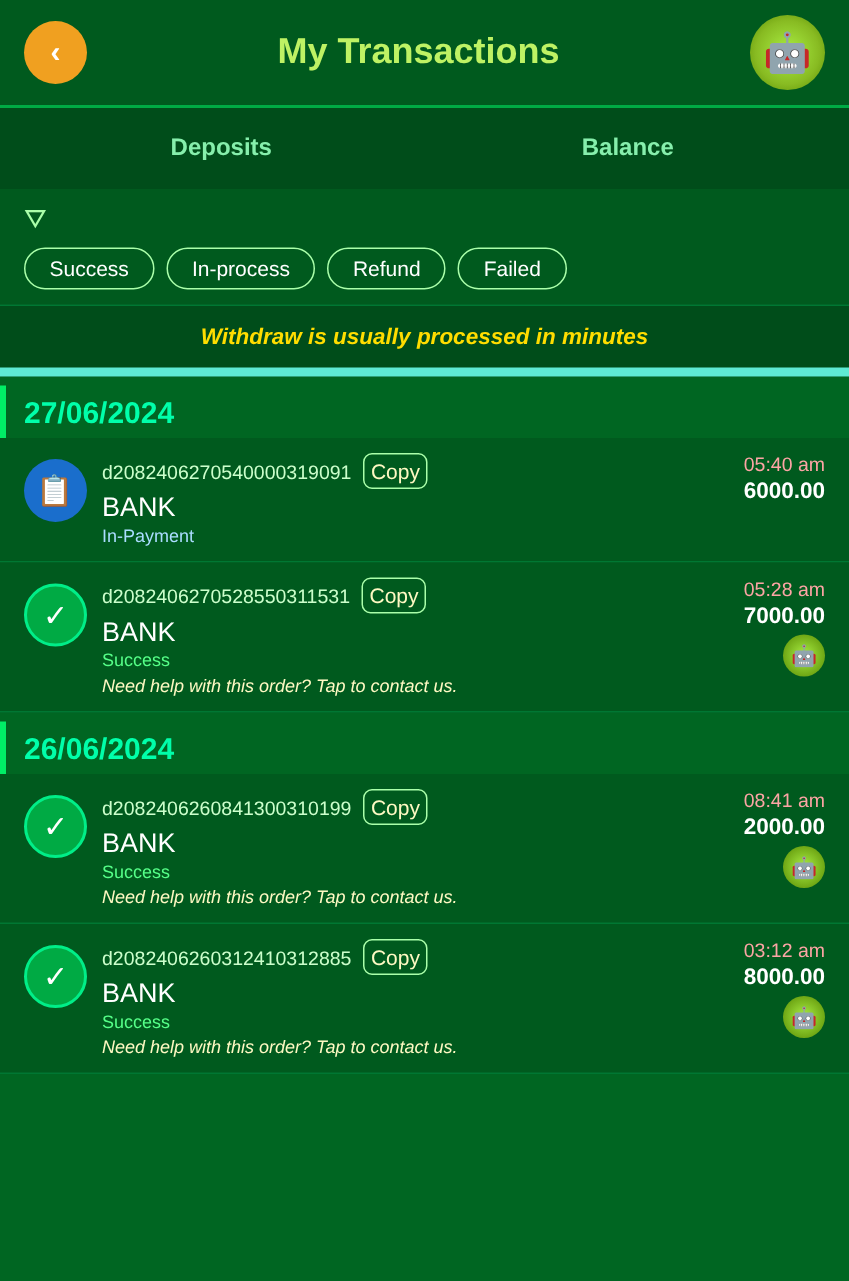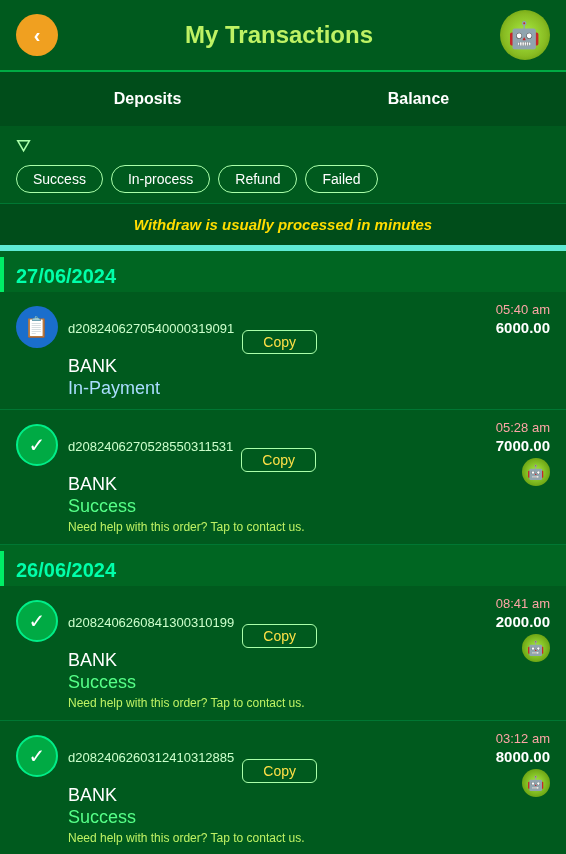--- a/index.html
+++ b/index.html
@@ -58,21 +58,21 @@
       padding: 10px 16px;
       gap: 8px;
       justify-content: space-around;
     }
     .tab {
       flex: 1;
       text-align: center;
       padding: 8px 0;
       font-size: 16px;
       font-weight: bold;
-      color: #ffffff;
+      color: #86efac;
       cursor: pointer;
       border-radius: 4px;
     }
     .tab.active {
       background: #00aa44;
       border-radius: 22px;
       color: #fff;
     }
 
     
@@ -162,44 +162,44 @@
       flex-wrap: wrap;
     }
     .tx-id {
       font-size: 13px;
       color: #ccffcc;
       word-break: break-all;
     }
     .copy-btn {
       background: transparent;
       border: 1.5px solid #aaffaa;
-      color: #fde047;
+      color: #fef9c3;
       border-radius: 6px;
-      padding: 3px 20px;
+      padding: 3px 4px;
       font-size: 14px;
       cursor: pointer;
       white-space: nowrap;
-      margin-top: 28px;
     }
     .tx-bank {
       font-size: 18px;
       color: #fff;
       margin-top: 2px;
     }
     .tx-status {
-      font-size: 18px;
+      font-size: 12px;
       color: #fff;
       margin-top: 1px;
     }
     .tx-status.success { color: #55ff88; }
     .tx-status.inpayment { color: #aaddff; }
     .tx-help {
       font-size: 12px;
-      color: #bef264;
+      color: #fef9c3;
       margin-top: 3px;
+      font-style: italic;
     }
     .tx-right {
       text-align: right;
       flex-shrink: 0;
       min-width: 70px;
     }
     .tx-time {
       font-size: 13px;
       color: #fca5a5;
     }

